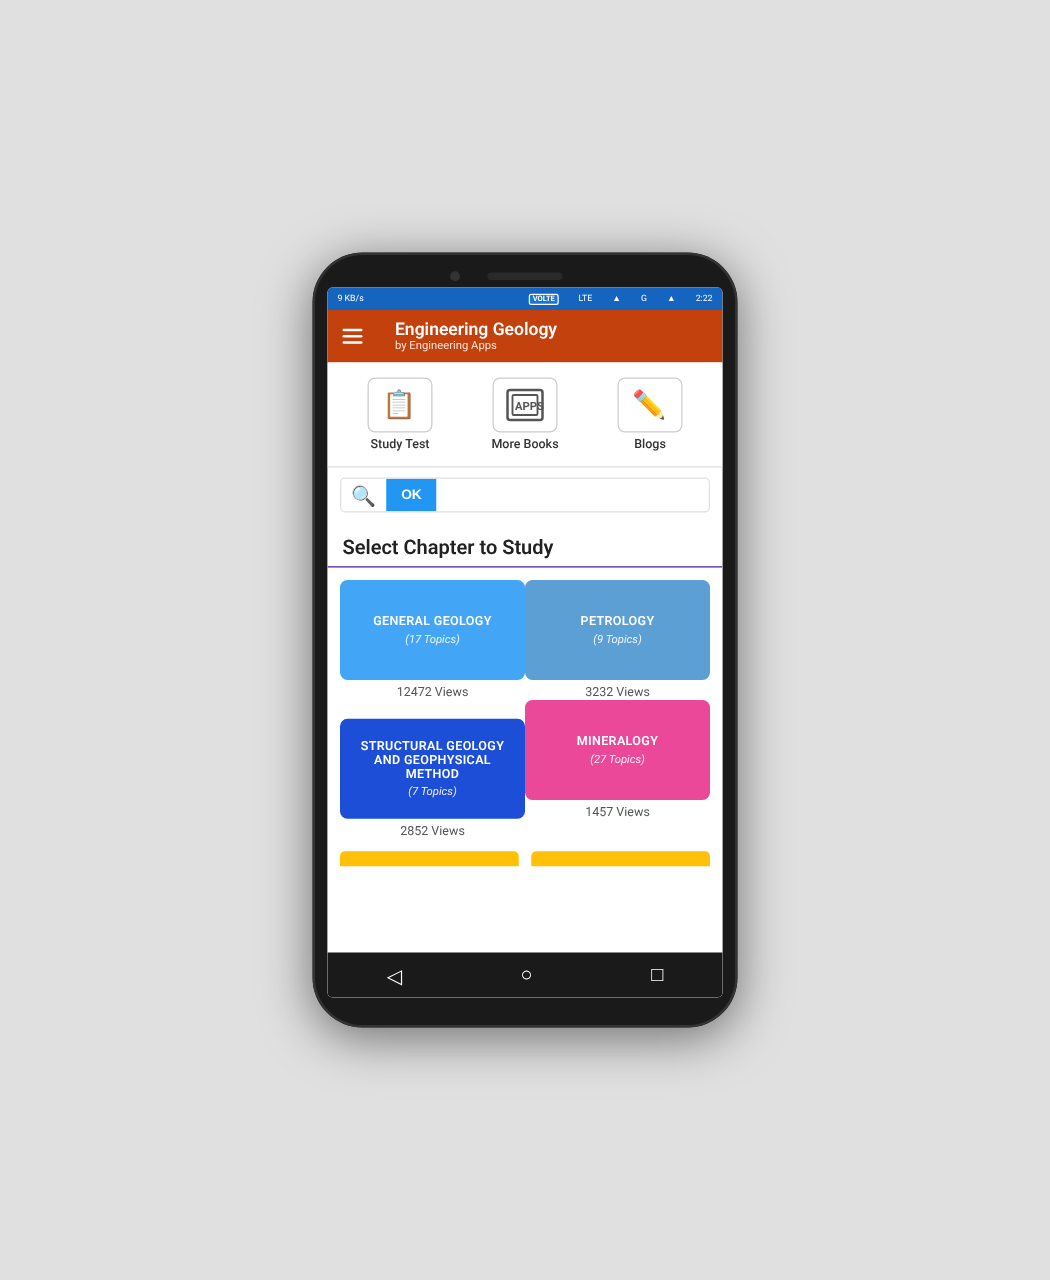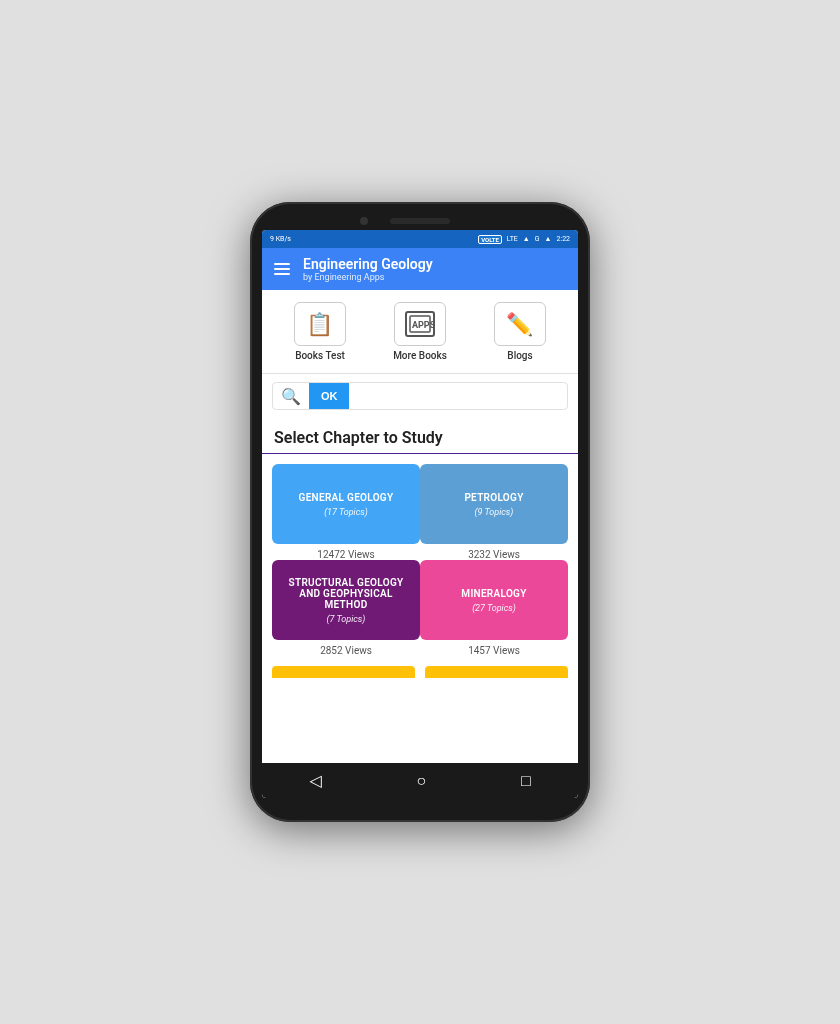--- a/index.html
+++ b/index.html
@@ -67,41 +67,41 @@
       display: flex;
       justify-content: space-between;
       align-items: center;
       height: 18px;
     }
 
     .status-left { font-size: 7px; }
     .status-right {
       display: flex;
       align-items: center;
-      gap: 5px;
+      gap: 16px;
       font-size: 7px;
     }
 
     .volte-badge {
       background: #1976d2;
       border: 1px solid white;
       border-radius: 2px;
       padding: 0 2px;
       font-size: 6px;
       font-weight: bold;
     }
 
     
     .app-bar {
-      background: #3b82f6;
+      background: #c2410c;
       color: white;
       padding: 8px 12px;
       display: flex;
       align-items: center;
-      gap: 13px;
+      gap: 26px;
     }
 
     .hamburger {
       display: flex;
       flex-direction: column;
       gap: 3px;
       cursor: pointer;
     }
 
     .hamburger span {
@@ -258,21 +258,21 @@
     }
 
     .chapter-views {
       font-size: 10px;
       color: #555;
       margin-top: 5px;
     }
 
     .card-blue { background: #42a5f5; }
     .card-blue2 { background: #5c9fd4; }
-    .card-purple { background: #701a75; }
+    .card-purple { background: #1d4ed8; margin-top: 15px; }
     .card-magenta { background: #ec4899; }
 
     
     .phone-bottom-bar {
       display: flex;
       justify-content: center;
       align-items: center;
       padding: 8px 0 4px 0;
     }
 
@@ -341,21 +341,21 @@
         <h1>Engineering Geology</h1>
         <p>by Engineering Apps</p>
       </div>
     </div>
 
     <div class="content">
 
       <div class="quick-actions">
         <div class="action-btn">
           <div class="action-icon">📋</div>
-          <span class="action-label">Books Test</span>
+          <span class="action-label">Study Test</span>
         </div>
         <div class="action-btn">
           <div class="action-icon">
             <svg width="32" height="28" viewBox="0 0 32 28">
               <rect x="2" y="2" width="28" height="24" rx="2" fill="none" stroke="#555" stroke-width="2"></rect>
               <rect x="6" y="6" width="20" height="16" rx="1" fill="none" stroke="#555" stroke-width="1.5"></rect>
               <text x="8" y="18" font-size="9" fill="#555" font-weight="bold">APPS</text>
             </svg>
           </div>
           <span class="action-label">More Books</span>

